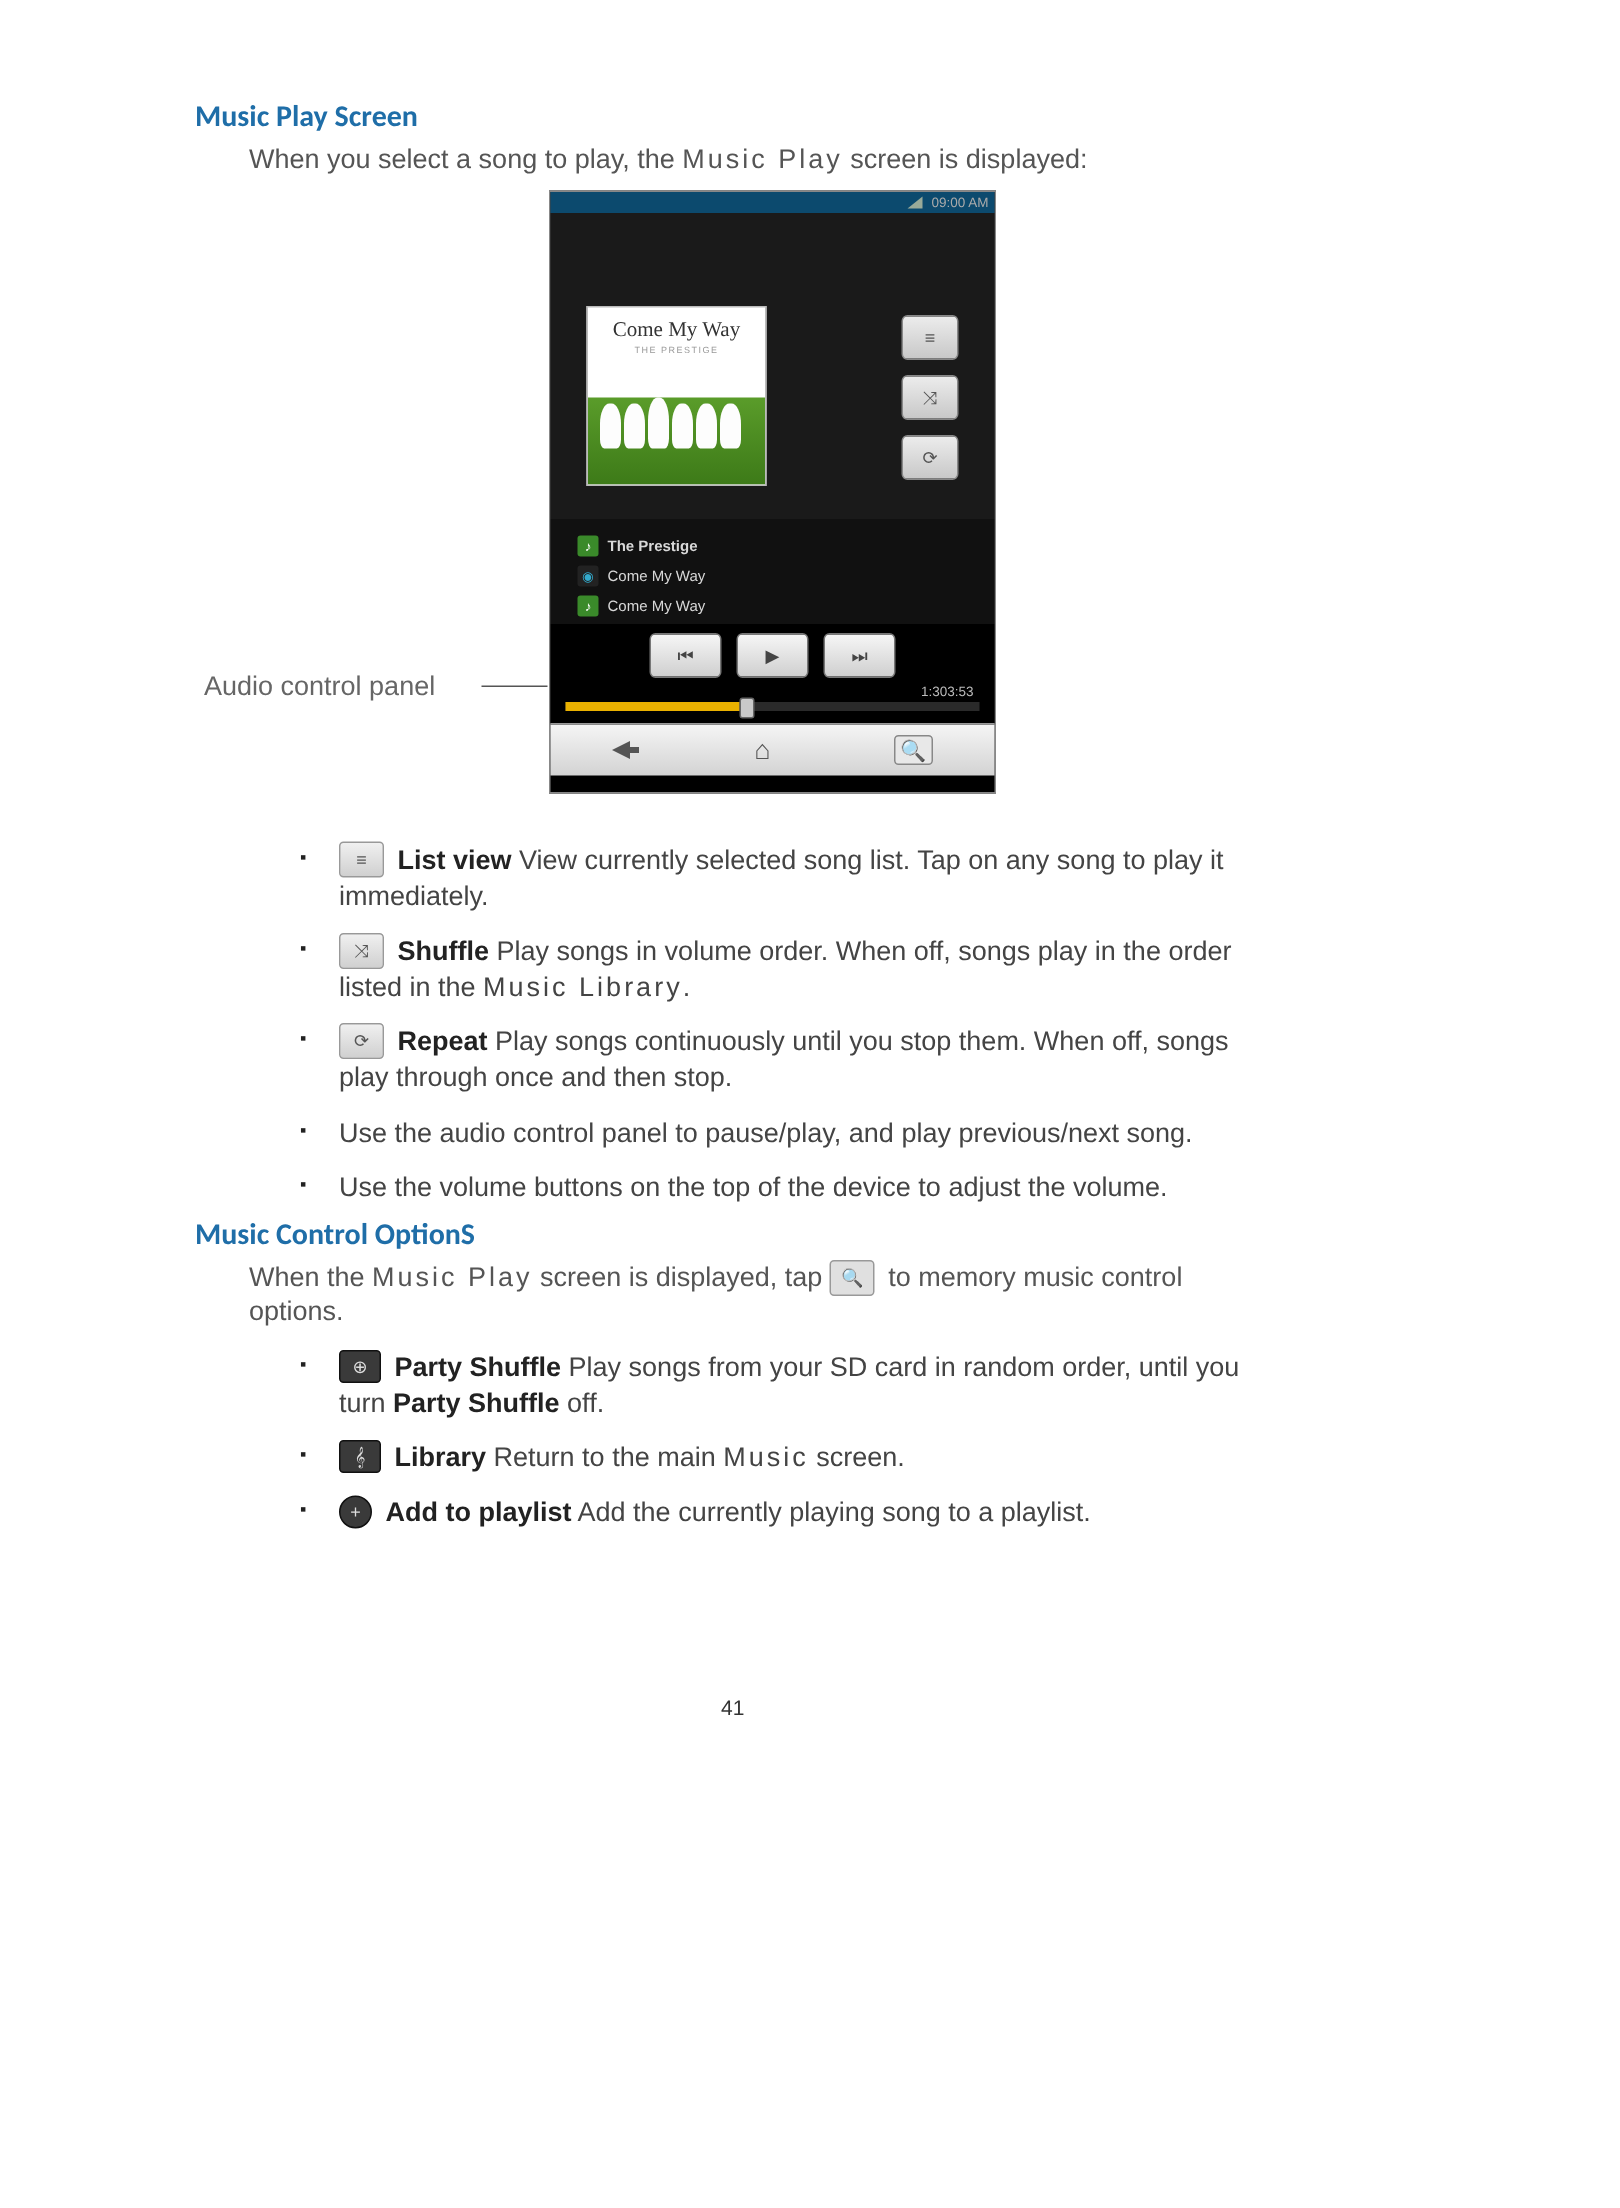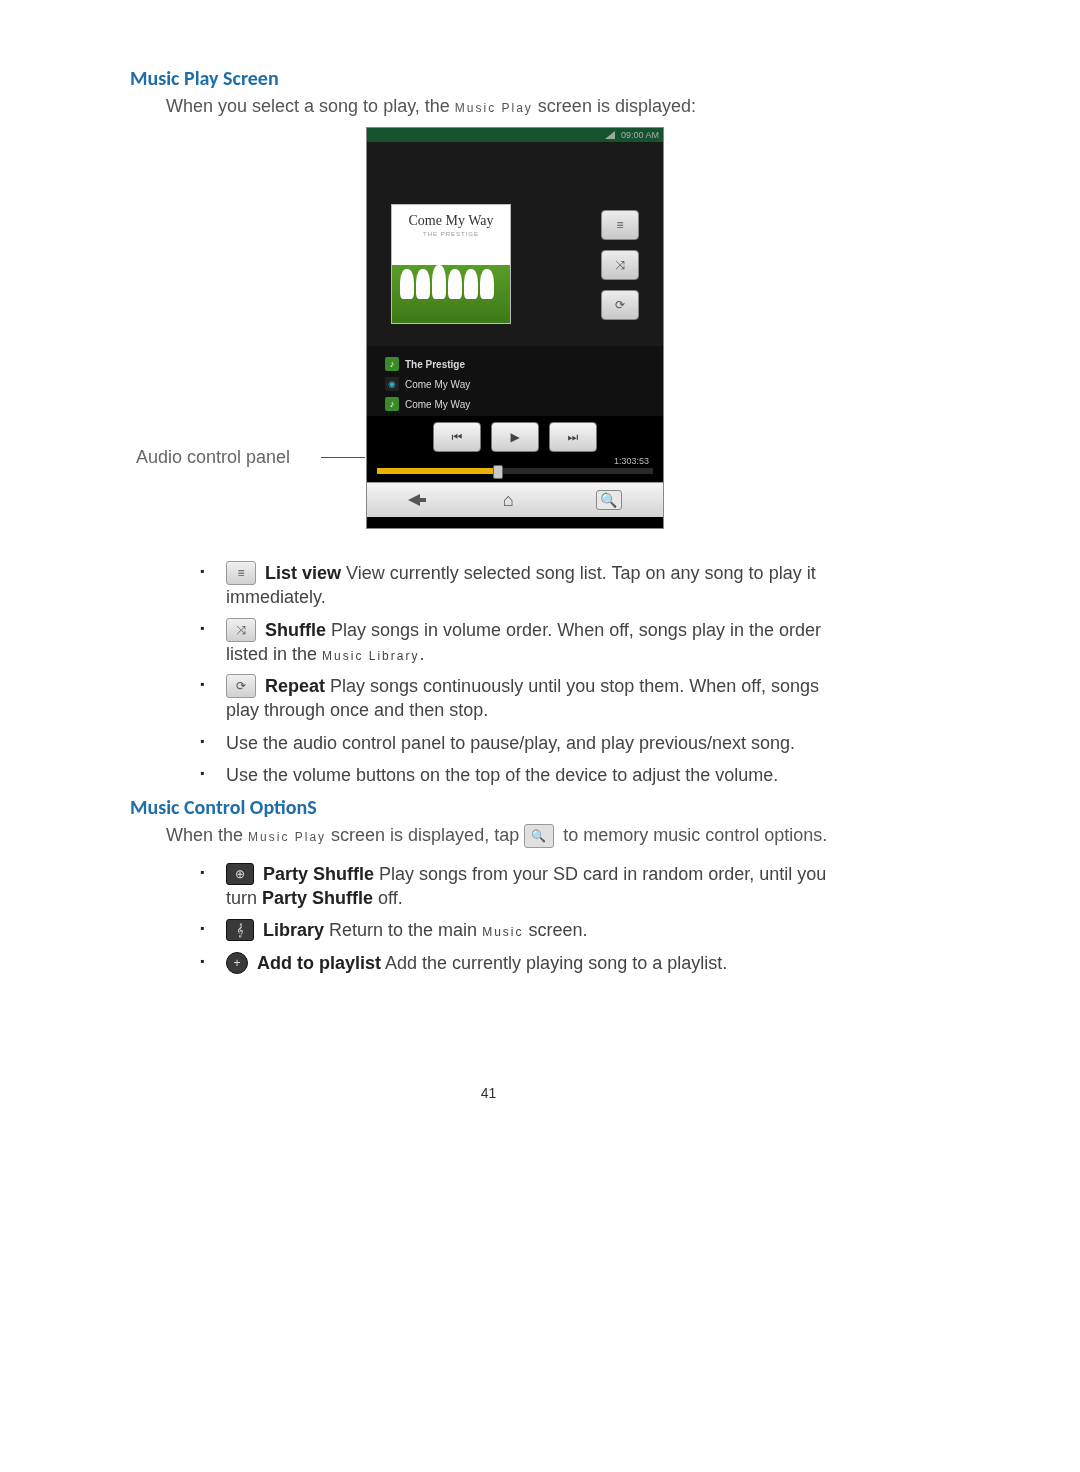--- a/index.html
+++ b/index.html
@@ -23,21 +23,21 @@
     font-size: 20px;
     margin: 8px 0 6px 0;
   }
   .intro {
     margin: 4px 0 6px 36px;
     color: #555;
   }
   .spaced {
     letter-spacing: 2px;
     font-family: Arial, sans-serif;
-    font-size: 12px;
+    font-size: 18px;
   }
   .figure-row {
     position: relative;
     margin: 10px 0 14px 36px;
     height: 420px;
   }
   .caption {
     position: absolute;
     left: -30px;
     top: 320px;
@@ -57,21 +57,21 @@
     position: absolute;
     left: 200px;
     top: 0;
     width: 296px;
     height: 400px;
     background: #000;
     border: 1px solid #888;
   }
   .status-bar {
     height: 14px;
-    background: #14532d;
+    background: #0c4a6e;
     display: flex;
     justify-content: flex-end;
     align-items: center;
     padding: 0 4px;
     gap: 6px;
   }
   .status-sig {
     width: 0; height: 0;
     border-left: 10px solid transparent;
     border-bottom: 8px solid #9a9;
@@ -179,21 +179,21 @@
   .navbar span{font-size:18px;color:#555;}
   .navbar .search-ico { font-size:14px; border:1px solid #888; border-radius:3px; padding:1px 3px; background:#e8e8e8; display:inline-flex; align-items:center; gap:1px; }
   
   ul.features {
     list-style: none;
     padding: 0 0 0 60px;
     margin: 14px 0 8px 36px;
   }
   ul.features li {
     position: relative;
-    margin: 0 0 8px 0;
+    margin: 12px 0 8px 0;
     color: #444;
     line-height: 1.35;
   }
   ul.features li::before {
     content: "▪";
     position: absolute;
     left: -26px;
     top: 2px;
     color: #222;
     font-size: 12px;

